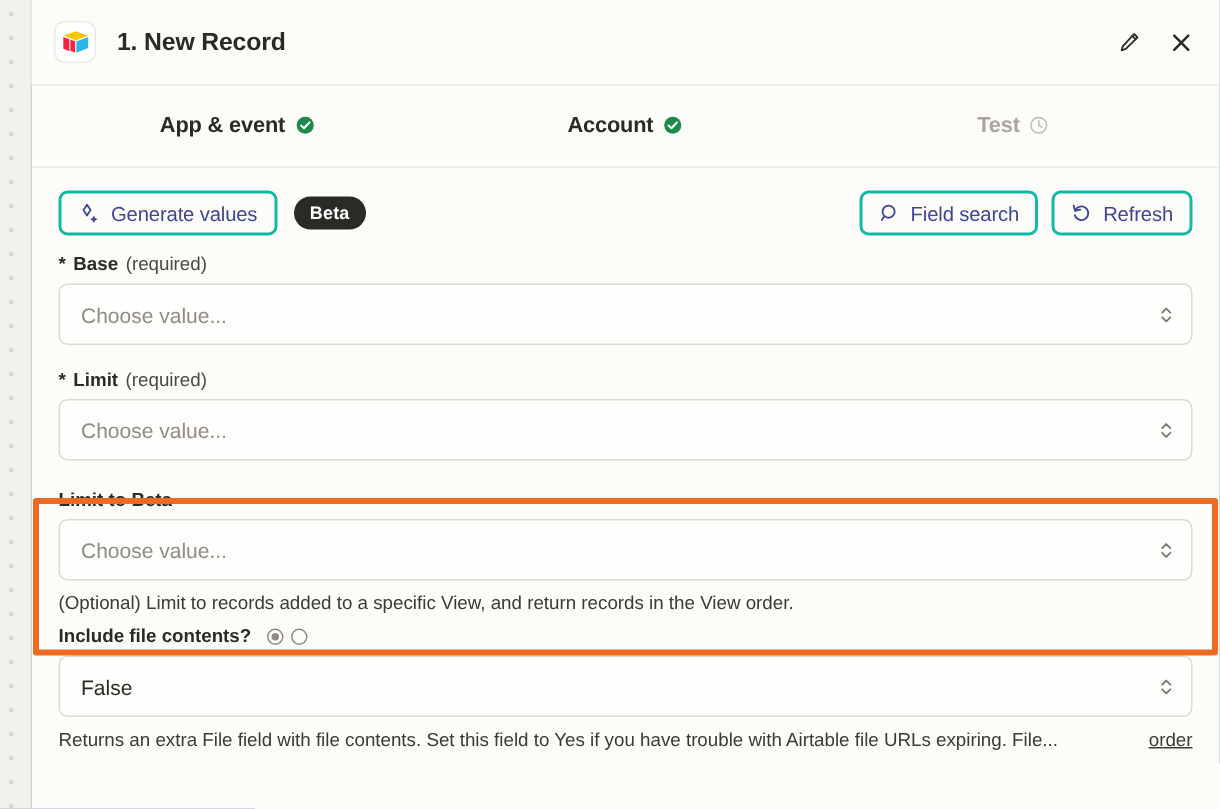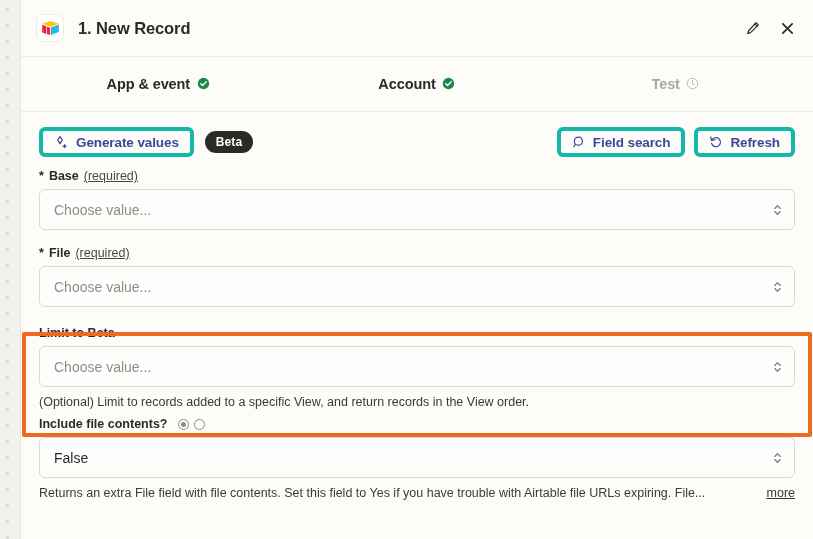--- a/index.html
+++ b/index.html
@@ -166,26 +166,26 @@
     align-items: center;
     height: 52px;
     padding-top: 10px;
   }
   .btn {
     display: inline-flex;
     align-items: center;
     gap: 7px;
     height: 30px;
     padding: 0 11px;
-    border: 4px solid #14b8a6;
+    border: 2px solid #14b8a6;
     border-radius: 6px;
     background: #fdfcf9;
     color: #3f4697;
     font-size: 13.5px;
-    font-weight: bold;
+    font-weight: normal;
     cursor: pointer;
     letter-spacing: -0.1px;
     white-space: nowrap;
   }
   .beta-badge {
     margin-left: 11px;
     display: inline-flex;
     align-items: center;
     justify-content: center;
     height: 22px;
@@ -211,21 +211,21 @@
     font-size: 12.5px;
     color: #2b2a27;
     margin-bottom: 6px;
     display: flex;
     align-items: center;
     gap: 5px;
     white-space: nowrap;
   }
   .req-star { font-weight: bold; }
   .label-strong { font-weight: bold; }
-  .label-soft { color: #4a4844; font-weight: normal; text-decoration: underline; }
+  .label-soft { color: #4a4844; font-weight: normal; }
 
   .select {
     position: relative;
     height: 41px;
     border: 1px solid #dbd9d2;
     border-radius: 6px;
     background: #fffefc;
     display: flex;
     align-items: center;
     padding: 0 34px 0 14px;
@@ -459,21 +459,21 @@
               <path d="M2 6.3 L5 3.2 L8 6.3"></path>
               <path d="M2 9.7 L5 12.8 L8 9.7"></path>
             </svg>
           </span>
         </div>
       </div>
 
       <div class="field" style="margin-top:16px;">
         <div class="field-label">
           <span class="req-star label-strong">*</span>
-          <span class="label-strong">File</span>
+          <span class="label-strong">Limit</span>
           <span class="label-soft">(required)</span>
         </div>
         <div class="select">
           <span class="val-placeholder">Choose value...</span>
           <span class="select-caret">
             <svg width="9" height="15" viewBox="0 0 10 16" fill="none" stroke="#77756e" stroke-width="1.3" stroke-linecap="round" stroke-linejoin="round">
               <path d="M2 6.3 L5 3.2 L8 6.3"></path>
               <path d="M2 9.7 L5 12.8 L8 9.7"></path>
             </svg>
           </span>
@@ -510,21 +510,21 @@
           <span class="val-filled">False</span>
           <span class="select-caret">
             <svg width="9" height="15" viewBox="0 0 10 16" fill="none" stroke="#77756e" stroke-width="1.3" stroke-linecap="round" stroke-linejoin="round">
               <path d="M2 6.3 L5 3.2 L8 6.3"></path>
               <path d="M2 9.7 L5 12.8 L8 9.7"></path>
             </svg>
           </span>
         </div>
         <div class="help-text">
           <span class="help-body">Returns an extra File field with file contents. Set this field to Yes if you have trouble with Airtable file URLs expiring. File...</span>
-          <span class="more-link">more</span>
+          <span class="more-link">order</span>
         </div>
       </div>
 
     </div>
 
     <div class="highlight-group"></div>
 
   </div>
 </div>
 

